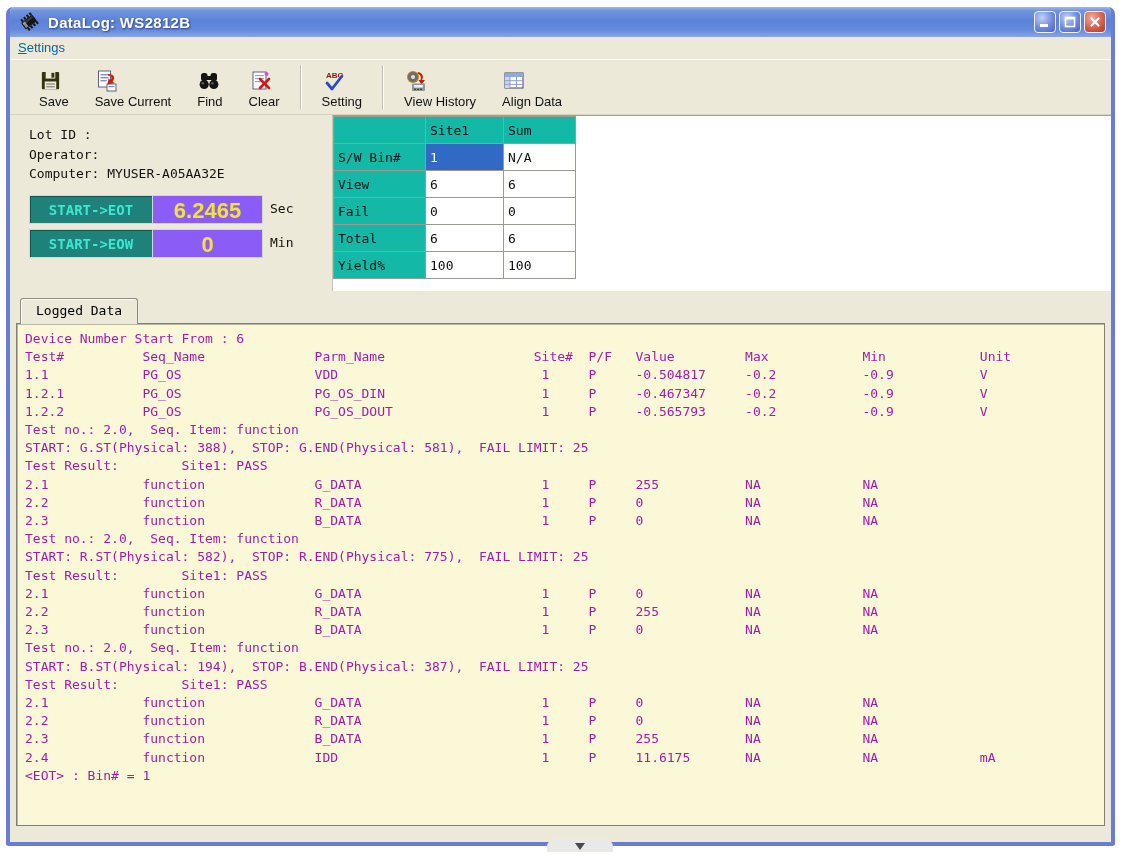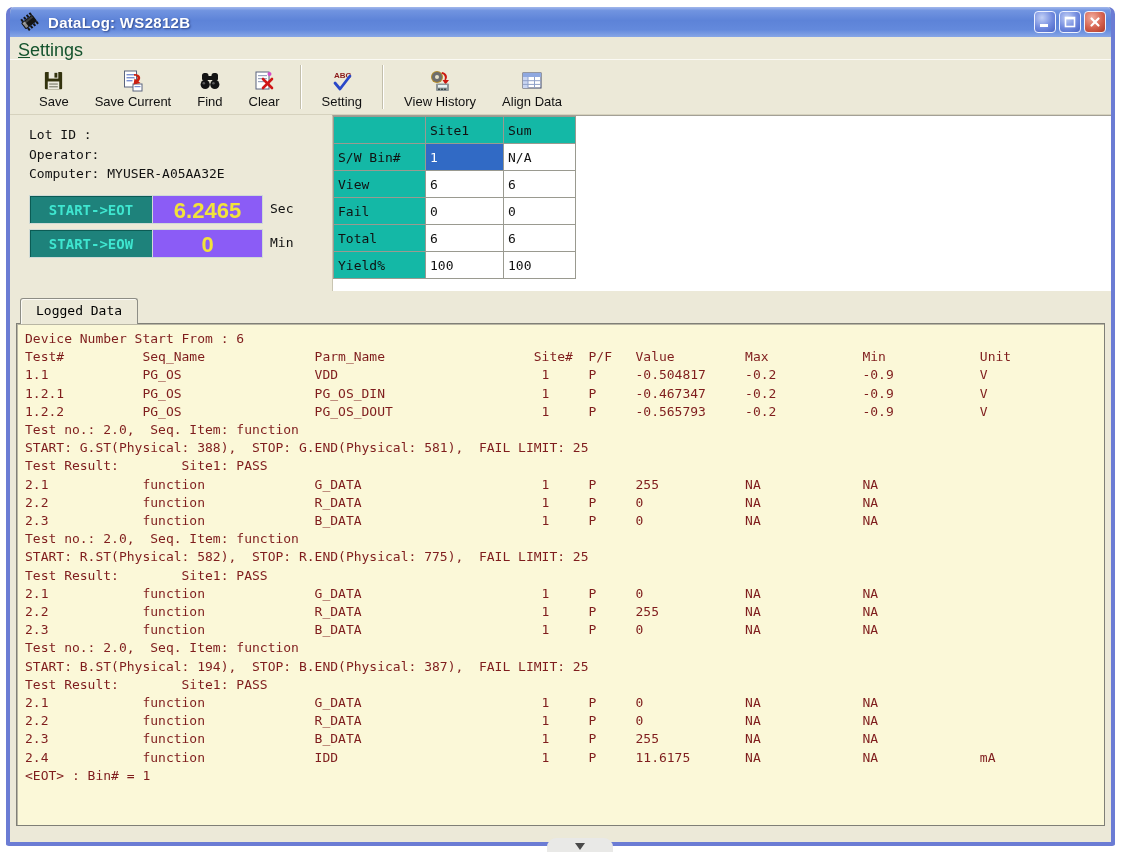--- a/index.html
+++ b/index.html
@@ -19,28 +19,28 @@
     background:linear-gradient(180deg,#a3b8ec 0%,#7194e0 12%,#5d83d8 45%,#6389dc 75%,#87a6e6 100%);
   }
   .app-title { flex:1; margin-left:7px; color:#fff; font-weight:bold; font-size:15px;
     text-shadow:1px 1px 2px #2f4688; letter-spacing:.3px; }
   .winbtn { width:22px; height:22px; margin-left:3px; border-radius:4px; border:1px solid #eef2ff;
     display:flex; align-items:center; justify-content:center; }
   .winbtn.blue { background:radial-gradient(circle at 35% 28%,#c2d0f6,#7089de 55%,#4763c6); }
   .winbtn.red  { background:radial-gradient(circle at 35% 28%,#f2ab9d,#d4614e 55%,#ab3724); }
 
   
-  .menubar { height:22px; padding:3px 0 0 8px; font-size:18px; color:#14532d; }
+  .menubar { height:22px; padding:3px 0 0 8px; font-size:13px; color:#0369a1; }
   .menu-item { display:inline-block; }
   .menu-item::first-letter { text-decoration:underline; }
 
   
   .toolbar { height:56px; display:flex; align-items:center; padding-left:16px;
     border-top:1px solid #fbfaf4; border-bottom:1px solid #d6d2be; }
-  .tbtn { display:flex; flex-direction:column; align-items:center; justify-content:center;
+  .tbtn { display:flex; flex-direction:column; justify-content:center;
     padding:3px 13px 1px; font-size:13px; color:#111; }
   .tbtn .ticon { height:26px; display:flex; align-items:center; }
   .tsep { width:2px; height:44px; border-left:1px solid #c3bfab; border-right:1px solid #ffffff; margin:0 7px; }
 
   
   .infopanel { height:176px; display:flex; }
   .info-left { width:322px; padding:10px 0 0 19px; font-family:"DejaVu Sans Mono",monospace;
     font-size:13px; line-height:1.5; color:#111; }
   .timers { margin-top:11px; }
   .timer-row { display:flex; align-items:center; margin-bottom:5px; }
@@ -63,21 +63,21 @@
   
   .tabbar { height:32px; padding:7px 0 0 10px; }
   .tab { display:inline-block; background:#ece9d8; border:1px solid #8d8d85; border-bottom:none;
     border-radius:3px 3px 0 0; padding:4px 15px 6px; font-family:"DejaVu Sans Mono",monospace;
     font-size:13px; box-shadow:inset 1px 1px 0 #fbfaf4; }
 
   
   .logarea { margin:0 6px; height:503px; background:#fbf8d8; border:1px solid #7f7f77;
     box-shadow:inset 1px 1px 0 #b9b6a4; overflow:hidden; }
   .logarea pre { margin:0; padding:6px 0 0 8px; font-family:"DejaVu Sans Mono",monospace;
-    font-size:13px; line-height:18.2px; color:#7f1d1d; }
+    font-size:13px; line-height:18.2px; color:#a21caf; }
 
   
   .bump { position:absolute; left:547px; top:838px; width:66px; height:14px;
     background:#e9e9e7; border-radius:9px 9px 0 0; display:flex; align-items:center; justify-content:center; }
   .bump .tri { width:0; height:0; border-left:5px solid transparent; border-right:5px solid transparent;
     border-top:7px solid #4a4a4a; margin-top:2px; }
 </style>
 </head>
 <body>
 

